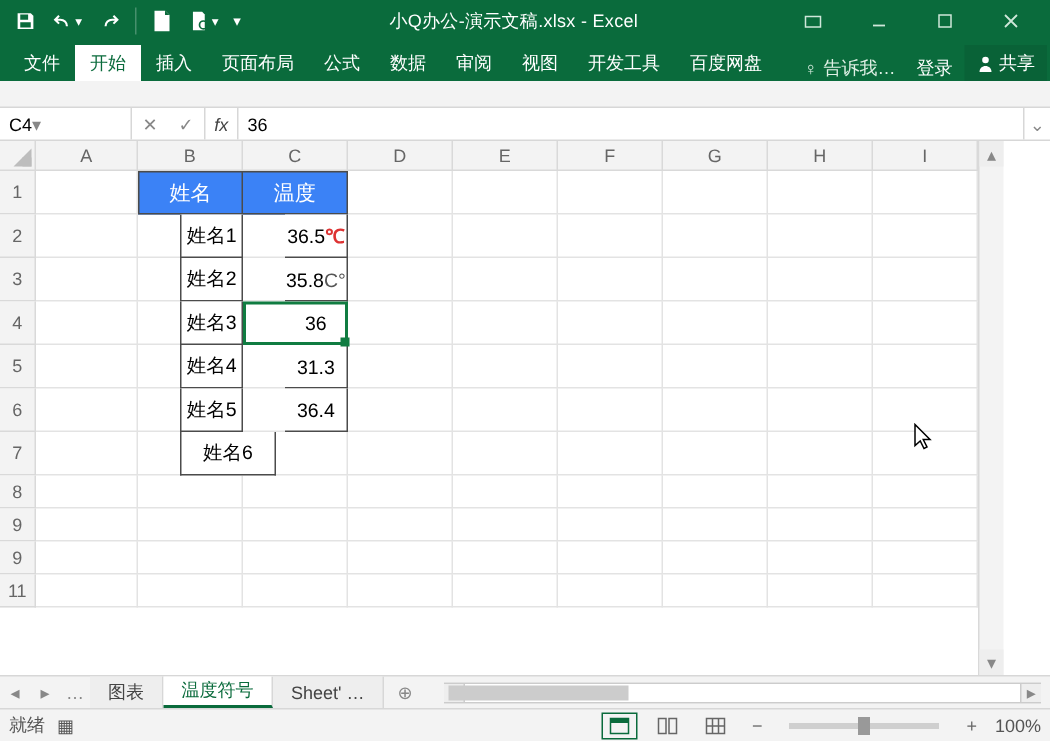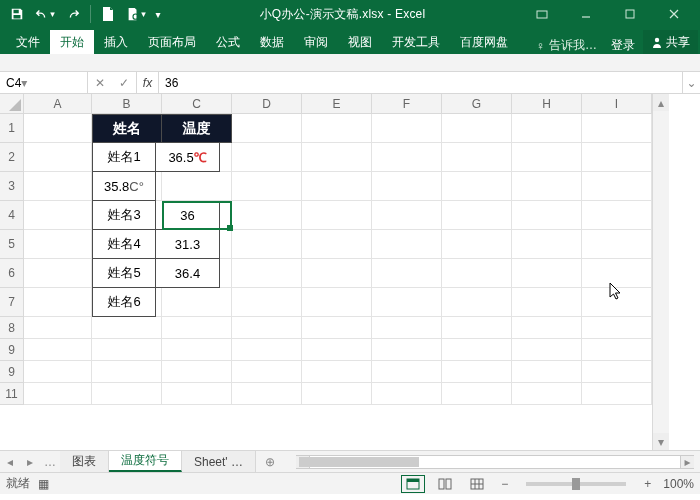--- a/index.html
+++ b/index.html
@@ -53,24 +53,24 @@
   .row8 { height: 22px; }
 
   .cells { position: relative; }
   .cellrow { display: flex; height: 29px; }
   .cellrow.short { height: 22px; }
   .cell { border-right: 1px solid #e3e3e3; border-bottom: 1px solid #e3e3e3; display: flex; align-items: center; justify-content: center; font-size: 13px; color: #333; }
 
   
   .datatable { position: absolute; left: 68px; top: 0; width: 140px; }
   .dt-hdr { display: flex; height: 29px; }
-  .dt-hdr .h { width: 70px; background: #0f172a; border: 1px solid #4b4b4b; color: #fff; font-weight: bold; display: flex; align-items: center; justify-content: center; font-size: 14px; }
+  .dt-hdr .h { width: 70px; background: #3b82f6; border: 1px solid #4b4b4b; color: #fff; font-weight: normal; display: flex; align-items: center; justify-content: center; font-size: 14px; }
   .dt-hdr .h + .h { border-left: none; }
   .dt-r { display: flex; height: 29px; }
-  .dt-r .c { width: 64px; border: 1px solid #4b4b4b; border-top: none; display: flex; align-items: center; justify-content: center; background: #fff; font-size: 13px; }
+  .dt-r .c { width: 64px; border: 1px solid #4b4b4b; border-top: none; display: flex; align-items: center; justify-content: center; background: #fff; font-size: 13px; margin-left: 28px; }
   .dt-r .c + .c { border-left: none; }
   .celsius-red { color: #d33; }
   .celsius-dark { color: #555; }
 
   
   .active-cell { position: absolute; left: 138px; top: 87px; width: 70px; height: 29px; border: 2px solid #107c41; pointer-events: none; }
   .active-cell::after { content: ""; position: absolute; right: -3px; bottom: -3px; width: 6px; height: 6px; background: #107c41; }
 
   .vscroll { width: 17px; background: #f3f3f3; border-left: 1px solid #d9d9d9; display: flex; flex-direction: column; }
   .vscroll .arr { height: 17px; display: flex; align-items: center; justify-content: center; color: #888; background: #eee; }
@@ -375,20 +375,21 @@
           </div>
           <div id="dt-body">
               <div class="dt-r">
                 <div class="c">姓名1</div>
                 <div class="c">
                   <span>36.5</span>
                   <span class="celsius-red" style="font-weight: 600; font-size: 13px;">℃</span>
                 </div>
               </div>
               <div class="dt-r">
+                <div class="c">姓名2</div>
                 <div class="c">
                   <span>35.8</span>
                   <span class="celsius-dark" style="font-size: 13px;">C°</span>
                 </div>
               </div>
               <div class="dt-r">
                 <div class="c">姓名3</div>
                 <div class="c">
                   <span>36</span>
                 </div>

